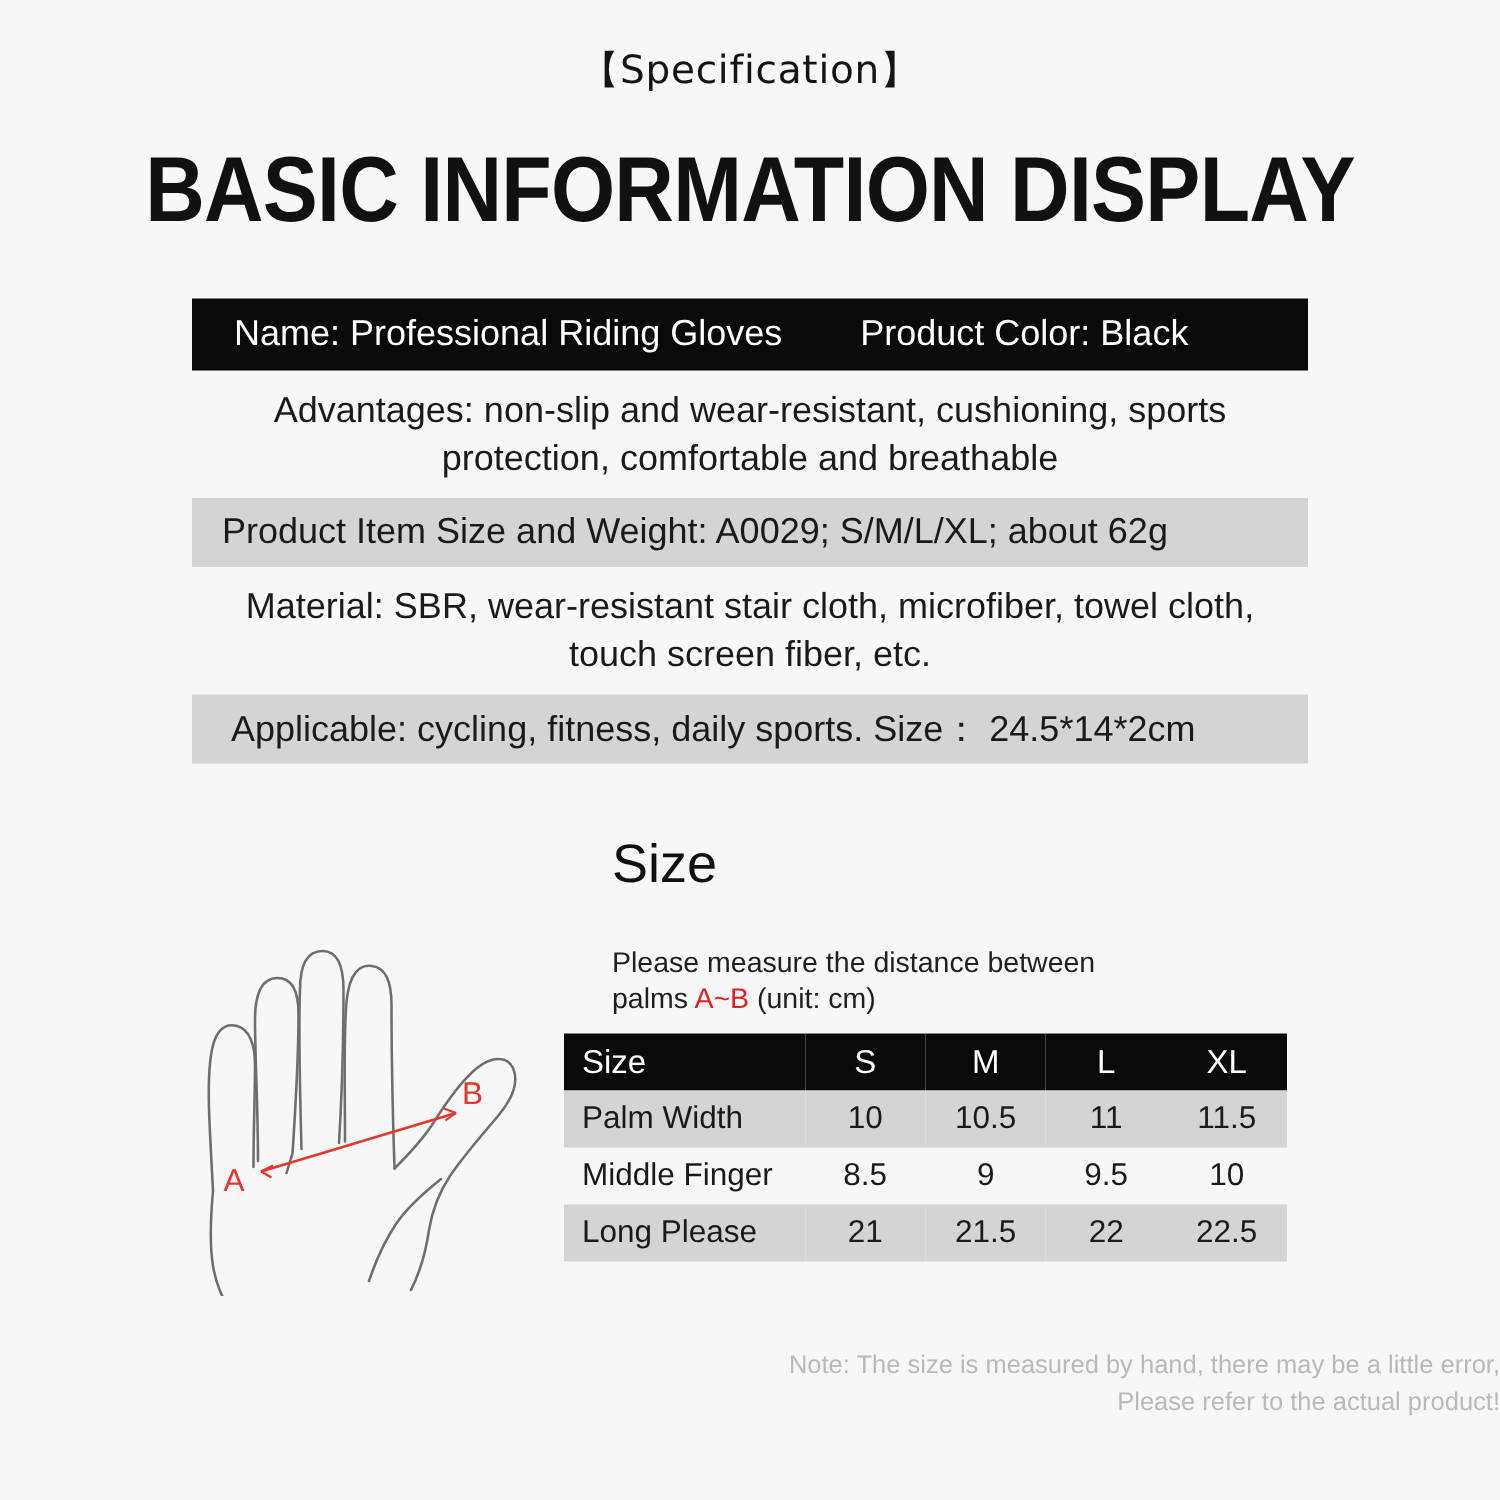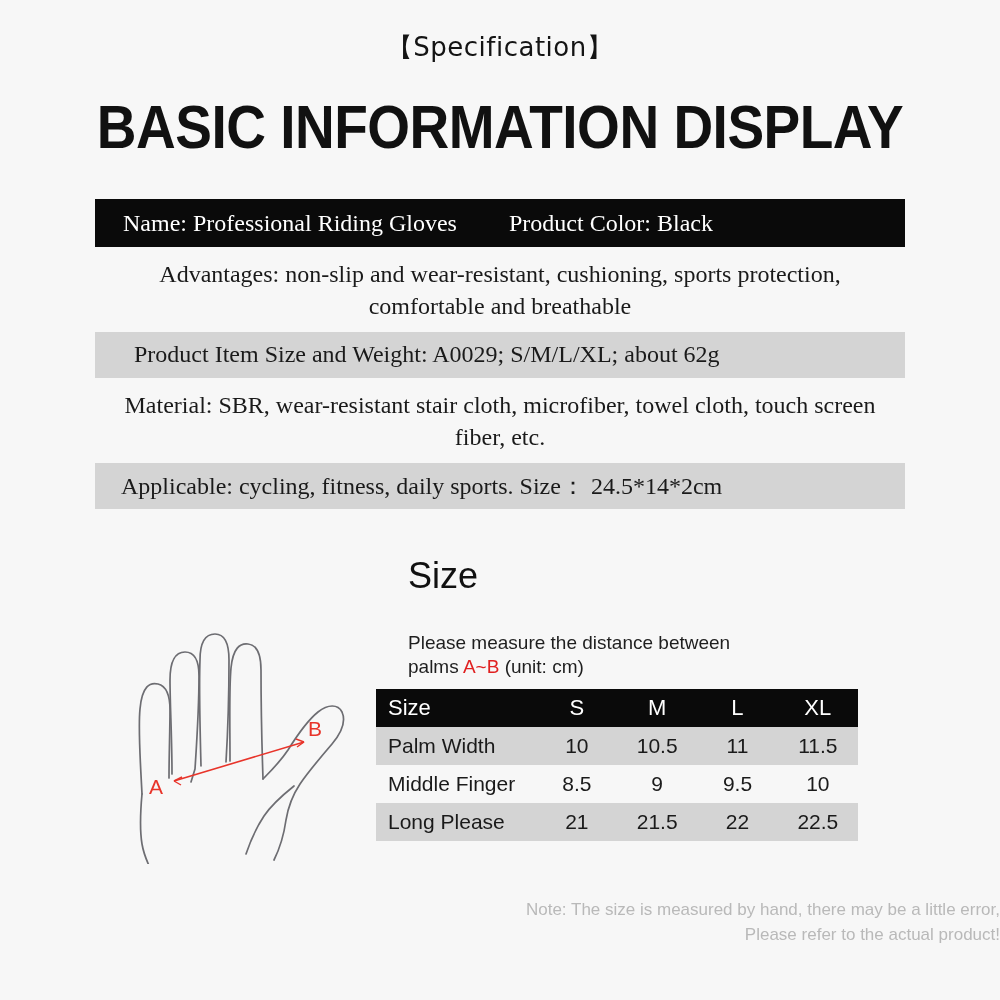--- a/index.html
+++ b/index.html
@@ -37,24 +37,23 @@
     font-family: "Liberation Sans", sans-serif;
     transform: scaleY(1.12);
     transform-origin: center top;
   }
 
   
   .info-block {
     margin-top: 48px;
   }
   .bar {
-    width: 810px;
+    width: 744px;
     margin: 0 auto;
     box-sizing: border-box;
-    font-family: Liberation Serif, serif;
   }
   .bar-black {
     background: #0a0a0a;
     color: #fff;
     height: 48px;
     display: flex;
     align-items: center;
     padding: 0 0 0 28px;
     font-size: 24px;
   }
@@ -69,21 +68,21 @@
     text-align: center;
     line-height: 1.35;
     padding: 11px 20px 9px 20px;
   }
   .bar-gray {
     background: #d4d4d4;
     color: #1a1a1a;
     height: 46px;
     display: flex;
     align-items: center;
-    padding-left: 39px;
+    padding-left: 20px;
     font-size: 24px;
   }
   .bar-gray.center-ish {
     padding-left: 26px;
   }
 
   
   .size-section {
     position: absolute;
     left: 0;

